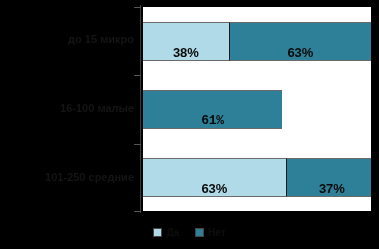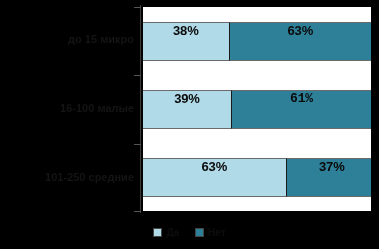--- a/index.html
+++ b/index.html
@@ -51,21 +51,21 @@
   
   .bar-row {
     position: relative;
     height: 39px;
     display: flex;
     align-items: stretch;
     box-sizing: border-box;
   }
   .seg {
     display: flex;
-    align-items: flex-start;
+    align-items: flex-end;
     justify-content: center;
     box-sizing: border-box;
     border: 1px solid #6b6b6b;
     border-left: none;
     border-right: none;
     position: relative;
   }
   .seg:first-child { border-left: none; }
   .seg-a { background: #b0dae8; border-right: 1px solid #1a1a1a; }
   .seg-b { background: #2e8098; }
@@ -157,23 +157,20 @@
     <div class="bar-row">
       <div class="seg seg-a" style="width:38%;">
         <span class="seg-label">38%</span>
       </div>
       <div class="seg seg-b" style="width:62%;">
         <span class="seg-label">63%</span>
       </div>
     </div>
 
     <div class="bar-row">
-      <div class="seg seg-a" style="width:39%;">
-        <span class="seg-label">39%</span>
-      </div>
       <div class="seg seg-b" style="width:61%;font-family:Liberation Mono, monospace;">
         <span class="seg-label">61%</span>
       </div>
     </div>
 
     <div class="bar-row">
       <div class="seg seg-a" style="width:63%;">
         <span class="seg-label">63%</span>
       </div>
       <div class="seg seg-b" style="width:37%;padding-left:6px;">

